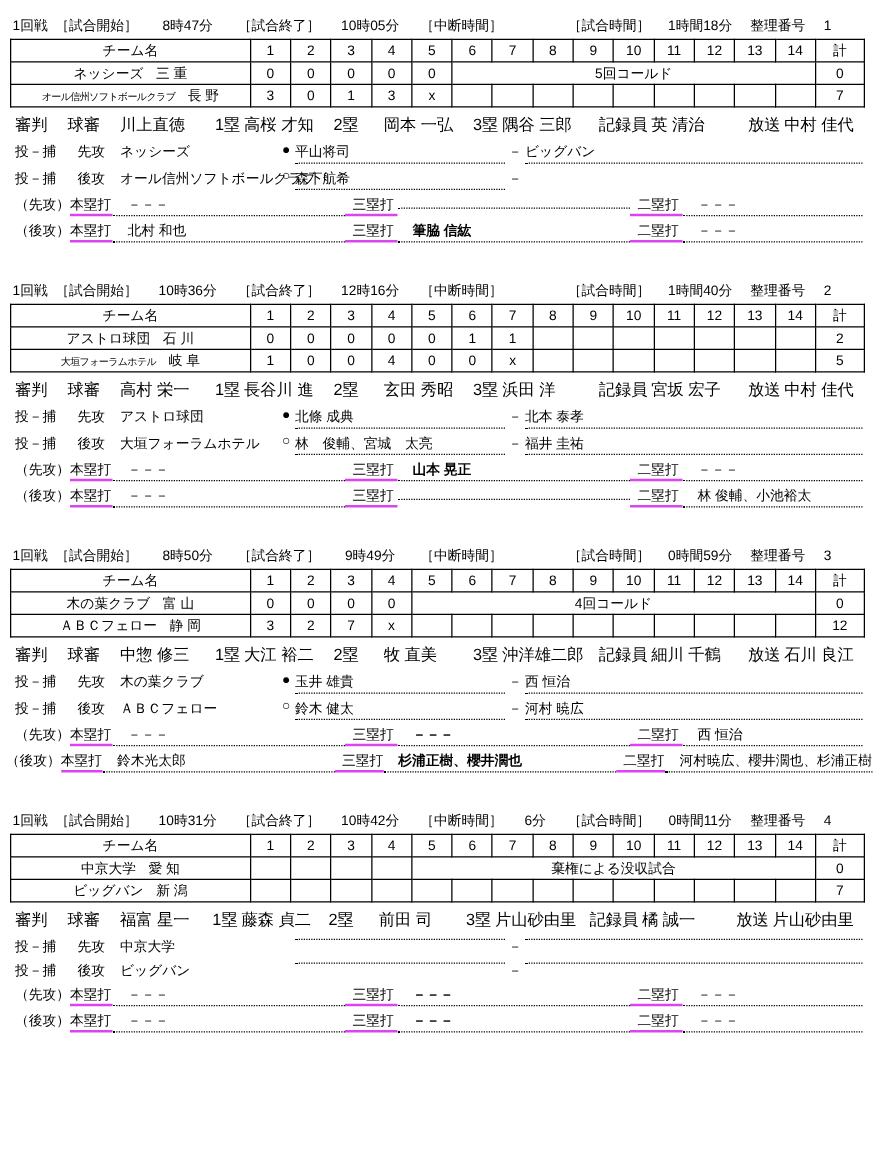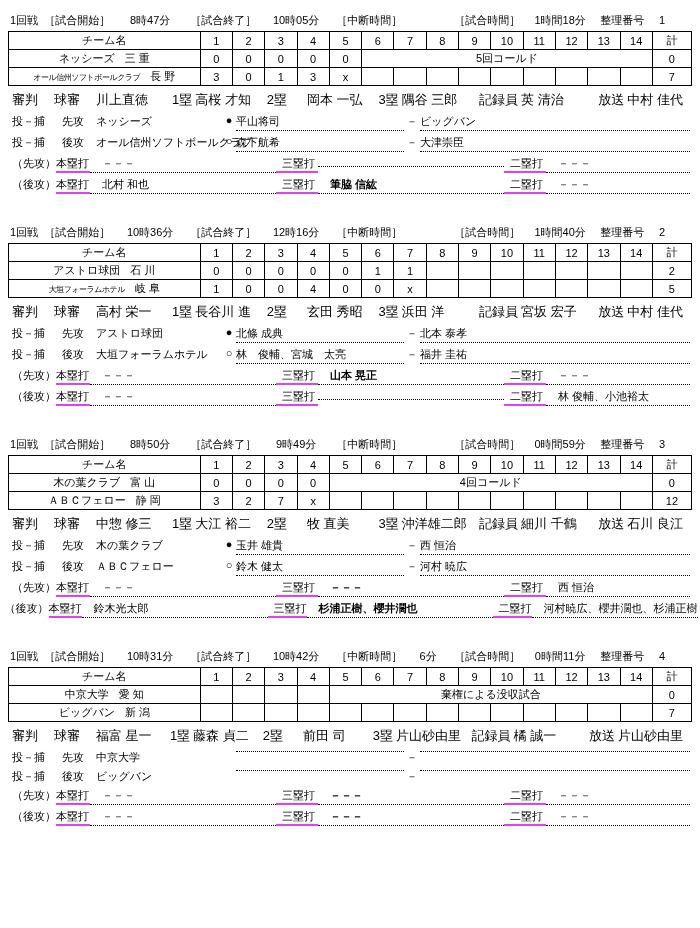--- a/index.html
+++ b/index.html
@@ -289,21 +289,20 @@
           <span class="bt-dash">－</span>
           <span class="bt-catcher">ビッグバン</span>
         </div>
         <div class="battery">
           <span class="bt-lbl">投－捕</span>
           <span class="bt-order">後攻</span>
           <span class="bt-team">オール信州ソフトボールクラブ</span>
           <span class="bt-mark">○</span>
           <span class="bt-pitcher">森下航希</span>
           <span class="bt-dash">－</span>
-          <span class="bt-catcher">大津崇臣</span>
         </div>
         <div class="hits">
           <span class="h-side">（先攻）</span>
           <span class="h-lbl u-line">本塁打</span>
           <span class="h-val">－－－</span>
           <span class="h-lbl2 u-line">三塁打</span>
           <span class="h-val2"></span>
           <span class="h-lbl3 u-line">二塁打</span>
           <span class="h-val3">－－－</span>
         </div>

